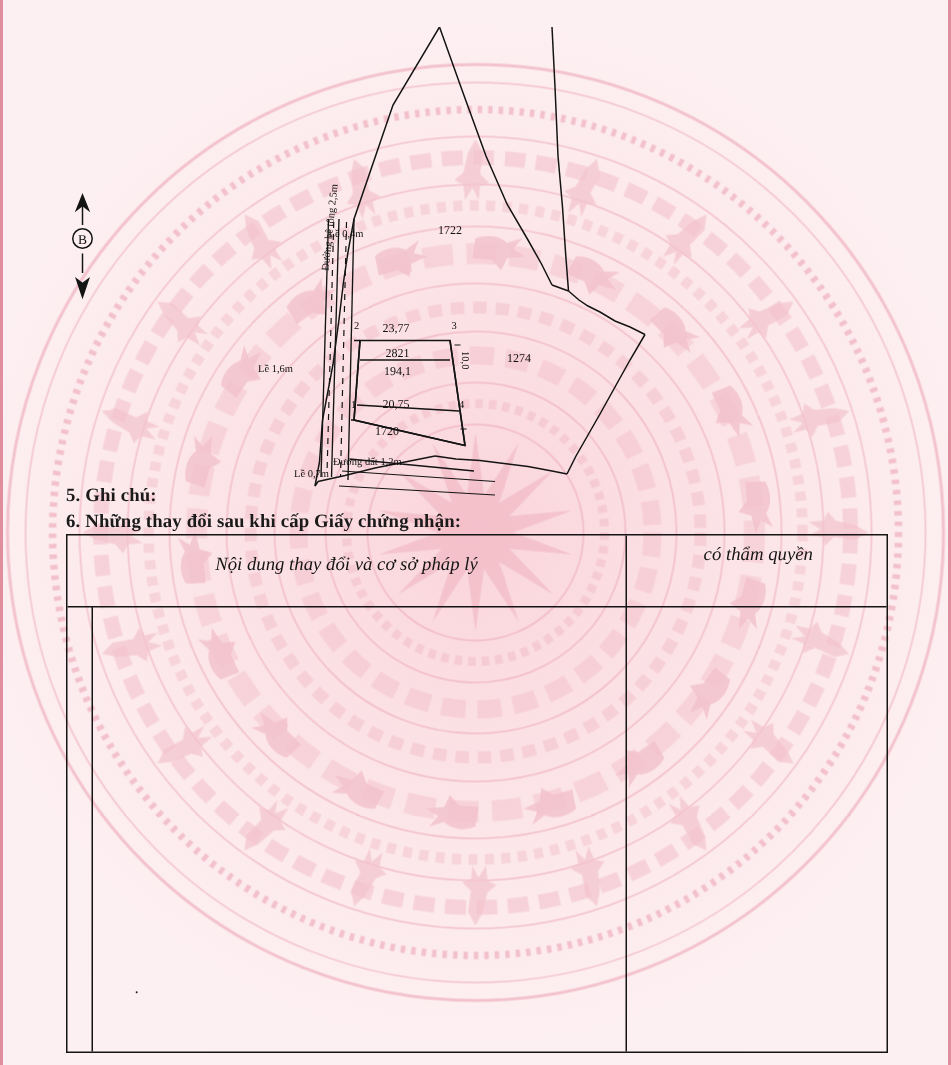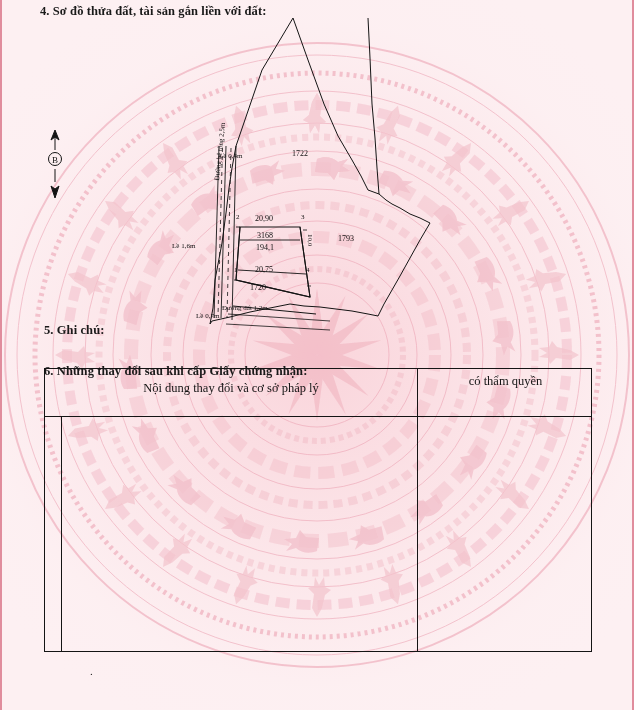--- a/index.html
+++ b/index.html
@@ -56,21 +56,21 @@
   
   .heading {
     position: absolute;
     font-weight: bold;
     font-size: 12.5px;
     letter-spacing: 0.1px;
     white-space: nowrap;
   }
   #h-section4 { left: 40px; top: 4px; }
   #h-section5 { left: 44px; top: 323px; }
-  #h-section6 { left: 44px; top: 340px; margin-top: 24px; }
+  #h-section6 { left: 44px; top: 340px; }
 
   
   #map-area {
     position: absolute;
     left: 0;
     top: 18px;
     width: 634px;
     height: 315px;
   }
   #map-svg { display: block; }
@@ -84,25 +84,26 @@
   }
   .map-label.sm { font-size: 7px; }
   .map-label.rot-v {
     transform-origin: left top;
   }
 
   
   #table-wrap {
     position: absolute;
     left: 44px;
-    top: 368px;
+    top: 356px;
     width: 548px;
-    height: 284px;
+    height: 346px;
     border: 1.2px solid #141414;
     box-sizing: border-box;
+    font-style: italic;
   }
   #table-wrap .col-split {
     position: absolute;
     left: 372px;
     top: 0;
     bottom: 0;
     width: 0;
     border-left: 1.2px solid #141414;
   }
   #table-wrap .row-split {
@@ -260,21 +261,20 @@
       <use href="#fig2" transform="rotate(288)"></use>
       <use href="#fig2" transform="rotate(306)"></use>
       <use href="#fig2" transform="rotate(324)"></use>
       <use href="#fig2" transform="rotate(342)"></use>
     </g>
   </g>
 </svg>
 
 <div id="content">
 
-  <div class="heading" id="h-section4">4. Sơ đồ thửa đất, tài sản gắn liền với đất:</div>
 
   <div id="map-area">
 
     <svg id="map-svg" width="634" height="315" viewBox="0 0 634 315">
       <g stroke="#141414" fill="none" stroke-width="1">
 
         <path d="M293,0 L262,52 L236,128 L232,150 L229,170 L226,195 L222,225 L215,262 L213,290 L210,306" stroke-width="1"></path>
         <path d="M293,0 L308,42 L324,86 L338,118 L352,142 L361,158 L368,172" stroke-width="1"></path>
         <path d="M368,0 L370,40 L372,86 L375,120 L377,150 L379,176" stroke-width="1"></path>
         <path d="M368,172 L379,176" stroke-width="1"></path>
@@ -318,26 +318,26 @@
         <path d="M13,2 L9,12 L13,9 L17,12 Z"></path>
         <path d="M13,9 L13,22" stroke-width="1" fill="none"></path>
         <circle cx="13" cy="31" r="6.5" fill="none" stroke-width="1"></circle>
         <path d="M13,41 L13,54" stroke-width="1" fill="none"></path>
         <path d="M13,70 L9,58 L13,61 L17,58 Z"></path>
       </g>
       <text class="cl" x="13" y="34.5" text-anchor="middle" font-size="8" fill="#141414" font-family="Liberation Serif, serif">B</text>
     </svg>
 
     <div class="map-label" style="left:292px; top:131px;">1722</div>
-    <div class="map-label" style="left:338px; top:216px;">1793</div>
-
-    <div class="map-label" style="left:255px; top:196px;">20,90</div>
+    <div class="map-label" style="left:338px; top:216px;">1274</div>
+
+    <div class="map-label" style="left:255px; top:196px;">23,77</div>
     <div class="map-label" style="left:255px; top:247px;">20,75</div>
 
-    <div class="map-label" style="left:257px; top:213px;">3168</div>
+    <div class="map-label" style="left:257px; top:213px;">2821</div>
     <div class="map-label" style="left:256px; top:225px;">194,1</div>
     <div class="map-label" style="left:250px; top:265px;">1720</div>
 
     <div class="map-label sm" style="left:236px; top:195px;">2</div>
     <div class="map-label sm" style="left:301px; top:195px;">3</div>
     <div class="map-label sm" style="left:234px; top:248px;">1</div>
     <div class="map-label sm" style="left:306px; top:248px;">4</div>
 
     <div class="map-label sm rot-v" style="left:314px; top:216px; transform:rotate(90deg);">10,0</div>
 

